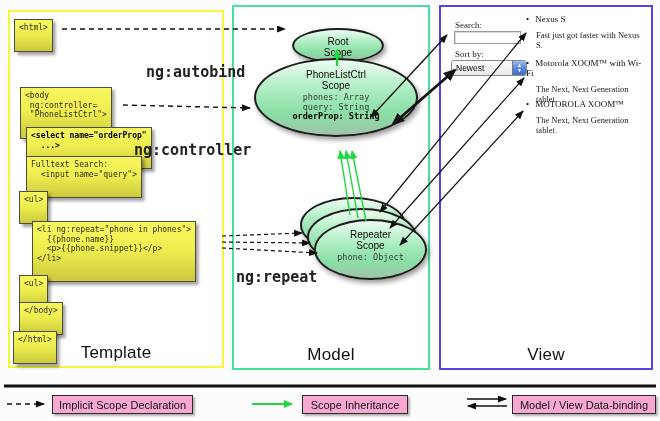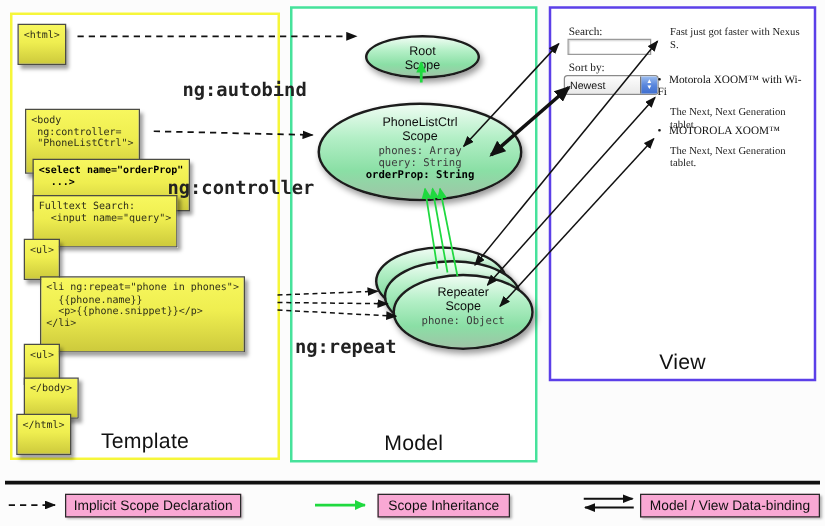--- a/index.html
+++ b/index.html
@@ -3,21 +3,21 @@
 <meta charset="utf-8">
 <style>
   * { margin:0; padding:0; box-sizing:border-box; }
   body { background:#fbfbfb; font-family:"Liberation Sans", sans-serif; }
   #stage { position:relative; width:660px; height:421px; background:#fcfcfc; overflow:hidden; }
 
   
   .panel { position:absolute; background:#ffffff; border:2px solid; }
   #panel-template { left:8px;  top:10px; width:216px; height:358px; border-color:#f6f63a; }
   #panel-model    { left:232px; top:5px;  width:198px; height:365px; border-color:#46e29b; }
-  #panel-view     { left:439px; top:5px;  width:214px; height:300px; border-color:#5b3fe8; }
+  #panel-view     { left:439px; top:5px;  width:214px; height:365px; border-color:#5b3fe8; }
   .panel-label { position:absolute; bottom:3px; left:0; width:100%; text-align:center;
                  font-size:17px; color:#111; letter-spacing:.2px; }
 
   
   .codebox { position:absolute; white-space:pre; font-family:"DejaVu Sans Mono", monospace;
              font-size:8px; line-height:9.5px; color:#2e2e1a; padding:3px 4px 18px 4px;
              background:linear-gradient(180deg,#f7f75e 0%, #efee50 45%, #cdca3c 100%);
              border:1.5px solid #4c4c44; box-shadow:2.5px 3px 3px rgba(0,0,0,.38); }
   .codebox.bold { font-weight:bold; color:#000; }
 
@@ -94,21 +94,21 @@
 
   <div class="arrow-label" style="left:146px;top:15px;">ng:autobind</div>
   <div class="arrow-label" style="left:134px;top:93px;">ng:controller</div>
   <div class="arrow-label" style="left:236px;top:220px;">ng:repeat</div>
 
   <div class="scope" style="left:292px;top:28px;width:92px;height:35px;padding-top:6px;">
     <div class="title" style="white-space: pre;">Root
 Scope</div>
   </div>
 
-  <div class="scope" style="left:254px;top:82px;width:164px;height:79px;padding-top:9px;">
+  <div class="scope" style="left:254px;top:58px;width:164px;height:79px;padding-top:9px;">
     <div class="title" style="white-space: pre;">PhoneListCtrl
 Scope</div>
     <div class="props">
       <div>phones: Array</div>
       <div>query: String</div>
       <div class="b">orderProp: String</div>
     </div>
   </div>
 
   <div class="scope" style="left:300px;top:197px;width:106px;height:56px;"></div>
@@ -124,20 +124,21 @@
   <div class="view-text" style="left:455px;top:49px;">Sort by:</div>
   <div id="sort-select">
     <span class="val">Newest</span>
     <span class="stepper">
       <span>▲</span>
       <span>▼</span>
     </span>
   </div>
 
   <div class="v-item" style="left:526px;top:14px;">
+    <div class="t"><span class="bullet">•</span><span>Nexus S</span></div>
     <div class="d">Fast just got faster with Nexus S.</div>
   </div>
   <div class="v-item" style="left:526px;top:58px;">
     <div class="t"><span class="bullet">•</span><span>Motorola XOOM™ with Wi-Fi</span></div>
     <div class="d">The Next, Next Generation tablet.</div>
   </div>
   <div class="v-item" style="left:526px;top:99px;">
     <div class="t"><span class="bullet">•</span><span>MOTOROLA XOOM™</span></div>
     <div class="d">The Next, Next Generation tablet.</div>
   </div>

